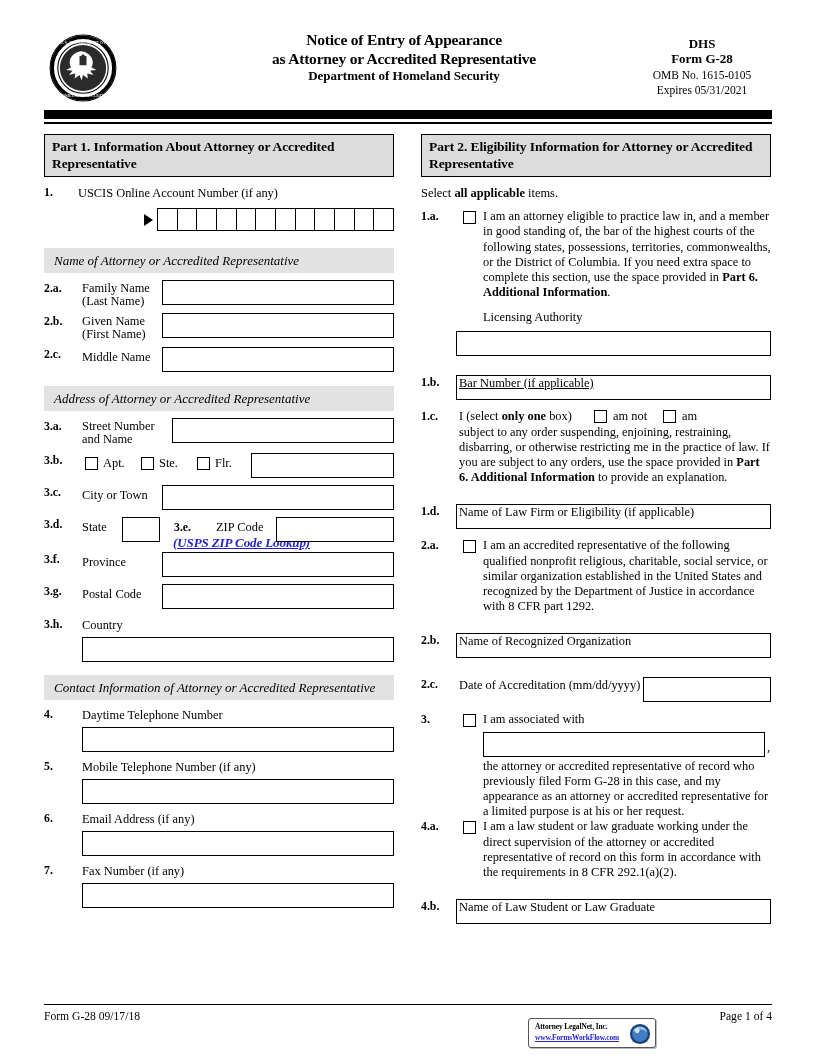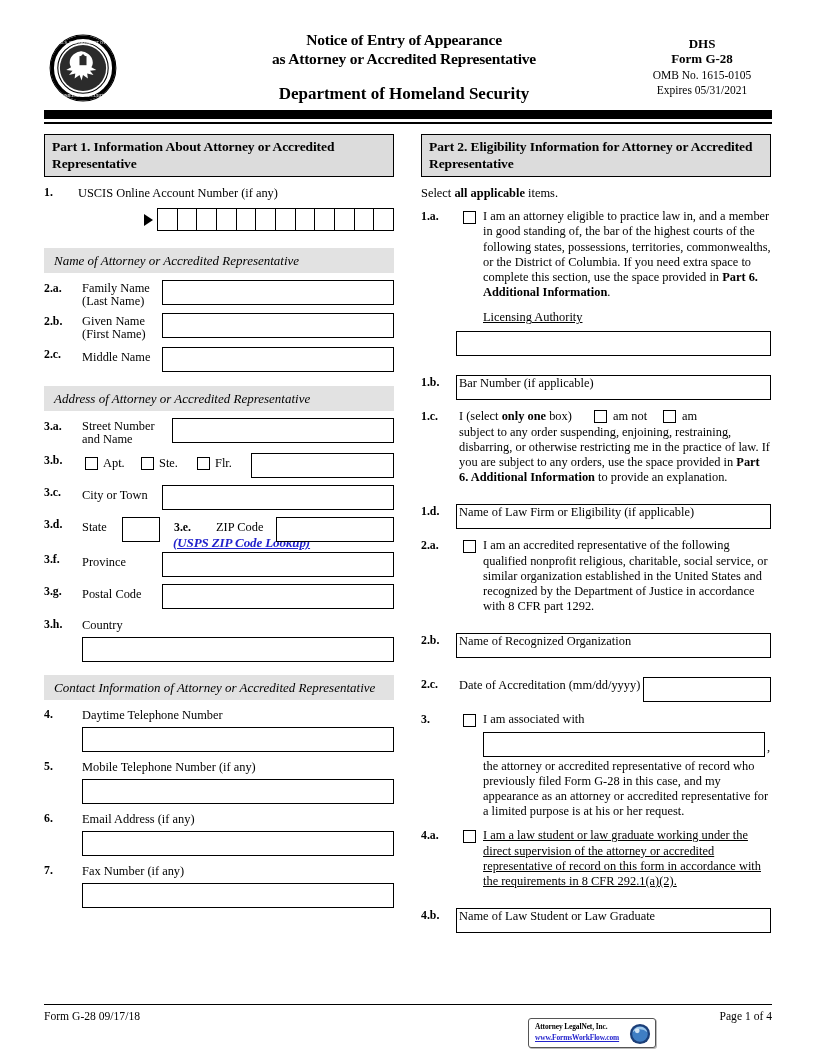--- a/index.html
+++ b/index.html
@@ -18,21 +18,21 @@
   .page { position: absolute; left: 0; top: 0; width: 816px; height: 1056px; }
 
   
   .header { position: absolute; left: 44px; top: 28px; width: 728px; height: 80px; }
   .seal { position: absolute; left: 4px; top: 5px; width: 70px; height: 70px; }
   .title-block {
     position: absolute; left: 120px; top: 2px; width: 480px;
     text-align: center;
   }
   .title-line { font-size: 15.5px; font-weight: bold; line-height: 19px; letter-spacing: -0.2px;}
-  .subtitle { font-size: 17px; font-weight: bold; margin-top: 16px; }
+  .subtitle { font-size: 13px; font-weight: bold; }
   .dhs-block {
     position: absolute; right: 0px; top: 8px; width: 140px; text-align: center;
     line-height: 15px;
   }
   .dhs-1 { font-size: 13px; font-weight: bold; }
   .dhs-2 { font-size: 13px; font-weight: bold; }
   .dhs-3 { font-size: 11.5px; margin-top: 2px;}
   .dhs-4 { font-size: 11.5px; }
 
   .bigbar { position: absolute; left: 44px; top: 110px; width: 728px; height: 9px; background: #000; }
@@ -279,27 +279,27 @@
     <div class="lbl" style="margin-top:9px;">
       <span>Select </span><b>all applicable</b><span> items.</span>
     </div>
 
     <div class="row" style="margin-top:8px;">
       <span class="num wide">1.a.</span>
       <span class="cb" style="position:absolute; left:42px; top:2px;"></span>
       <div class="lbl" style="margin-left:62px;">
         <span>I am an attorney eligible to practice law in, and a member in good standing of, the bar of the highest courts of the following states, possessions, territories, commonwealths, or the District of Columbia.  If you need extra space to complete this section, use the space provided in </span><b>Part 6. Additional Information</b><span>.</span>
       </div>
-      <div class="lbl" style="margin-left:62px; margin-top:10px;text-decoration:underline;">Licensing Authority</div>
+      <div class="lbl" style="margin-left:62px; margin-top:10px;">Licensing Authority</div>
       <div class="box tall" style="margin-left:35px; margin-top:5px; width:315px;"></div>
     </div>
 
     <div class="row" style="margin-top:9px;">
       <span class="num wide">1.b.</span>
-      <span class="lbl" style="position:absolute; left:38px; top:1px;">Bar Number (if applicable)</span>
+      <span class="lbl" style="position:absolute; left:38px; top:1px;text-decoration:underline;">Bar Number (if applicable)</span>
       <div class="box tall" style="margin-left:35px; margin-top:19px; width:315px;"></div>
     </div>
 
     <div class="row" style="margin-top:9px;">
       <span class="num wide">1.c.</span>
       <div class="lbl" style="margin-left:38px; height:16px; position:relative;">
         <span>I (select </span><b>only one</b><span> box) </span>
         <span class="cb" style="position:absolute; left:135px; top:1px;"></span>
         <span style="position:absolute; left:154px; top:0px;">am not</span>
         <span class="cb" style="position:absolute; left:204px; top:1px;"></span>
@@ -338,21 +338,21 @@
       <span class="num wide">3.</span>
       <span class="cb" style="position:absolute; left:42px; top:2px;"></span>
       <div class="lbl" style="margin-left:62px;">I am associated with</div>
       <div style="position:relative; margin-left:62px; margin-top:4px;">
         <div class="box tall" style="width:282px;"></div>
         <span class="lbl" style="position:absolute; left:284px; top:8px;">,</span>
       </div>
       <div class="lbl" style="margin-left:62px; margin-top:2px;">the attorney or accredited representative of record who previously filed Form G-28 in this case, and my appearance as an attorney or accredited representative for a limited purpose is at his or her request.</div>
     </div>
 
-    <div class="row" style="margin-top:9px;text-decoration:underline;">
+    <div class="row" style="">
       <span class="num wide">4.a.</span>
       <span class="cb" style="position:absolute; left:42px; top:2px;"></span>
       <div class="lbl" style="margin-left:62px;">I am a law student or law graduate working under the direct supervision of the attorney or accredited representative of record on this form in accordance with the requirements in 8 CFR 292.1(a)(2).</div>
     </div>
 
     <div class="row" style="margin-top:9px;">
       <span class="num wide">4.b.</span>
       <span class="lbl" style="position:absolute; left:38px; top:1px;">Name of Law Student or Law Graduate</span>
       <div class="box tall" style="margin-left:35px; margin-top:19px; width:315px;"></div>
     </div>

